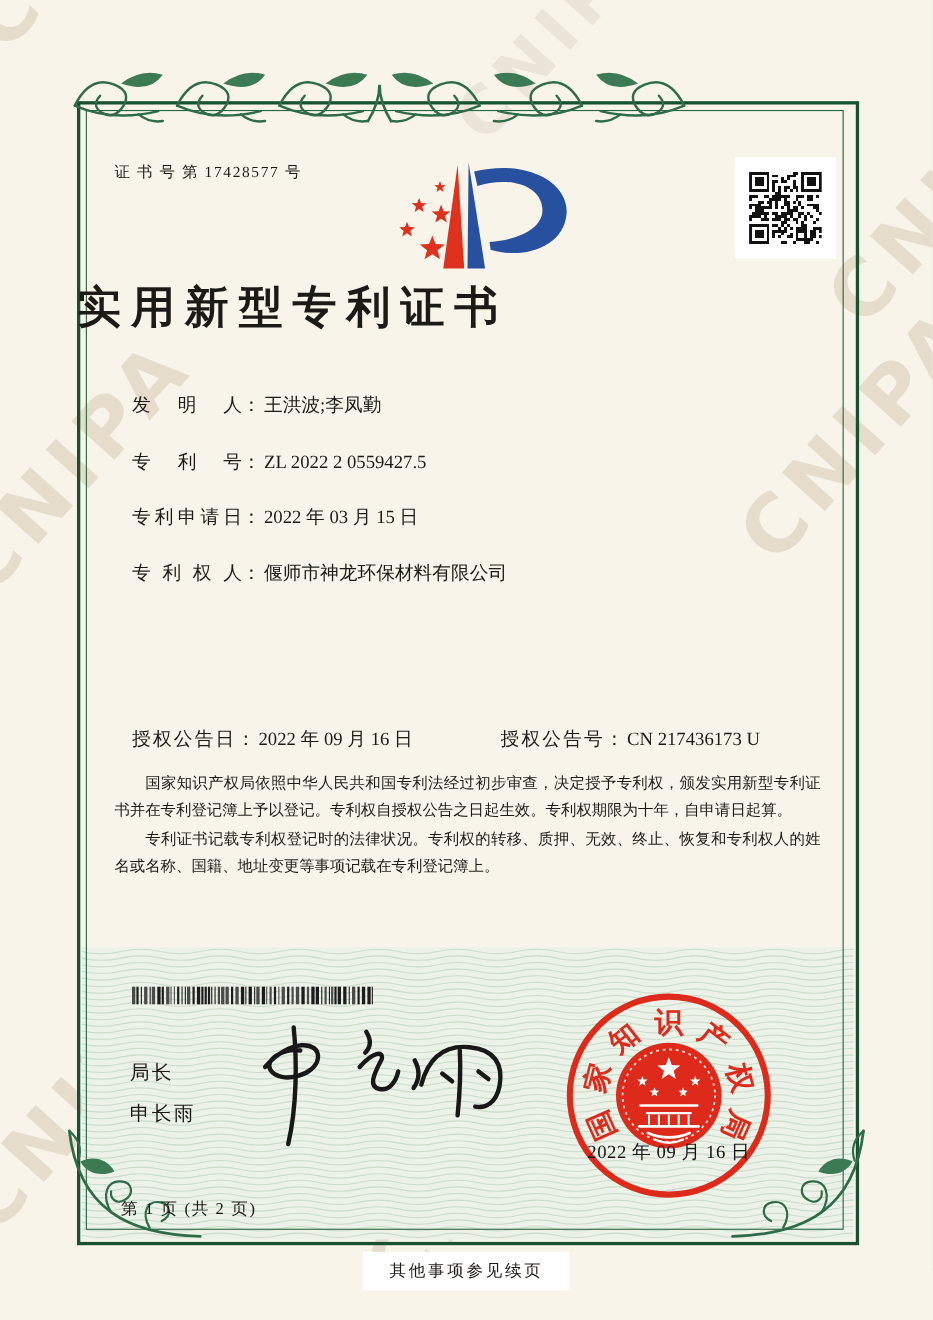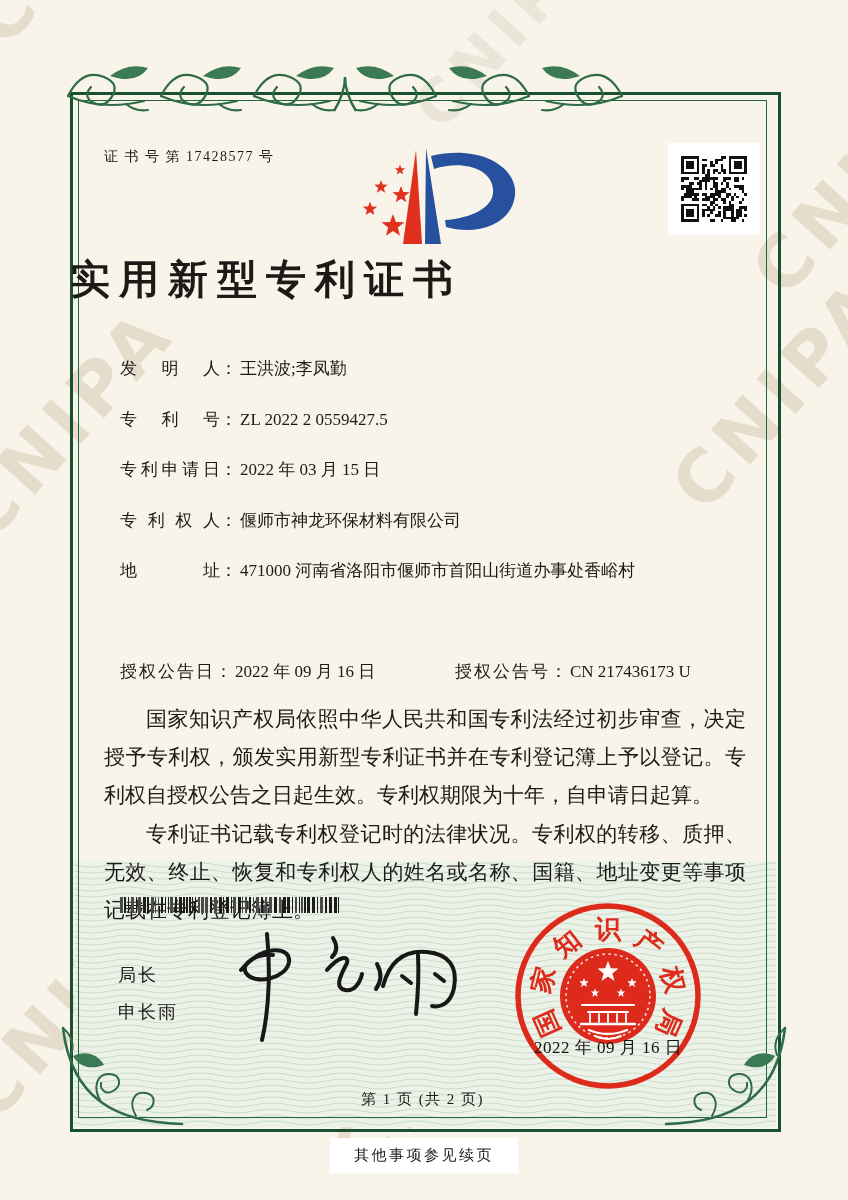--- a/index.html
+++ b/index.html
@@ -27,37 +27,37 @@
   
   .fields{position:absolute;left:120px;top:357px;z-index:4;}
   .field-row{height:50.6px;white-space:nowrap;}
   .field-label{display:inline-block;width:100px;text-align:justify;text-align-last:justify;font-size:17px;}
   .field-colon{font-size:17px;}
   .field-value{font-size:17px;margin-left:3px;}
   .grant-row{position:absolute;left:120px;top:660px;width:640px;white-space:nowrap;z-index:4;}
   .grant-pair2{position:absolute;left:335px;top:0;}
   .grant-row .field-label{width:auto;letter-spacing:2px;}
   
-  .body-text{position:absolute;left:104px;top:700px;width:642px;font-size:21px;
+  .body-text{position:absolute;left:104px;top:700px;width:642px;font-size:14px;
       line-height:1.82;text-align:justify;z-index:4;}
   .body-text p{margin:0;text-indent:2em;}
   
   #barcode{position:absolute;left:120px;top:896px;z-index:4;}
   
   .officer{position:absolute;left:118px;top:963px;z-index:4;
       font-family:"Liberation Sans","DejaVu Sans",sans-serif;font-size:18px;letter-spacing:2px;}
   .officer div{margin-bottom:13px;}
   #signature{position:absolute;left:205px;top:922px;z-index:4;}
   
   .seal{position:absolute;left:510px;top:898px;width:196px;height:196px;z-index:5;}
   .seal-date{position:absolute;left:0;top:138px;width:100%;text-align:center;
       font-size:17px;letter-spacing:.5px;color:#141414;}
   
-  .page-info{position:absolute;left:70px;width:705px;top:1090px;text-align:center;
-      font-size:15px;letter-spacing:1.5px;z-index:4;}
+  .page-info{position:absolute;left:70px;width:705px;top:1090px;text-align:left;
+      font-size:15px;letter-spacing:1.5px;z-index:4;padding-left:40px;}
   .note-box{position:absolute;left:50%;top:1138px;transform:translateX(-50%);
       background:#ffffff;padding:8px 24px;font-size:15px;letter-spacing:2.5px;z-index:4;white-space:nowrap;}
   
   .orn{z-index:3;}
 </style>
 </head>
 <body>
 
 <div id="page">
 
@@ -402,23 +402,20 @@
     </div>
     <div class="field-row">
       <span class="field-label">专利号</span><span class="field-colon">：</span><span class="field-value">ZL 2022 2 0559427.5</span>
     </div>
     <div class="field-row">
       <span class="field-label">专利申请日</span><span class="field-colon">：</span><span class="field-value">2022 年 03 月 15 日</span>
     </div>
     <div class="field-row">
       <span class="field-label">专利权人</span><span class="field-colon">：</span><span class="field-value">偃师市神龙环保材料有限公司</span>
     </div>
-    <div class="field-row">
-      <span class="field-label">地址</span><span class="field-colon">：</span><span class="field-value">471000 河南省洛阳市偃师市首阳山街道办事处香峪村</span>
-    </div>
   </div>
 
   <div class="grant-row">
     <span>
       <span class="field-label">授权公告日</span><span class="field-colon">：</span><span class="field-value">2022 年 09 月 16 日</span>
     </span>
     <span class="grant-pair2">
       <span class="field-label">授权公告号</span><span class="field-colon">：</span><span class="field-value">CN 217436173 U</span>
     </span>
   </div>

